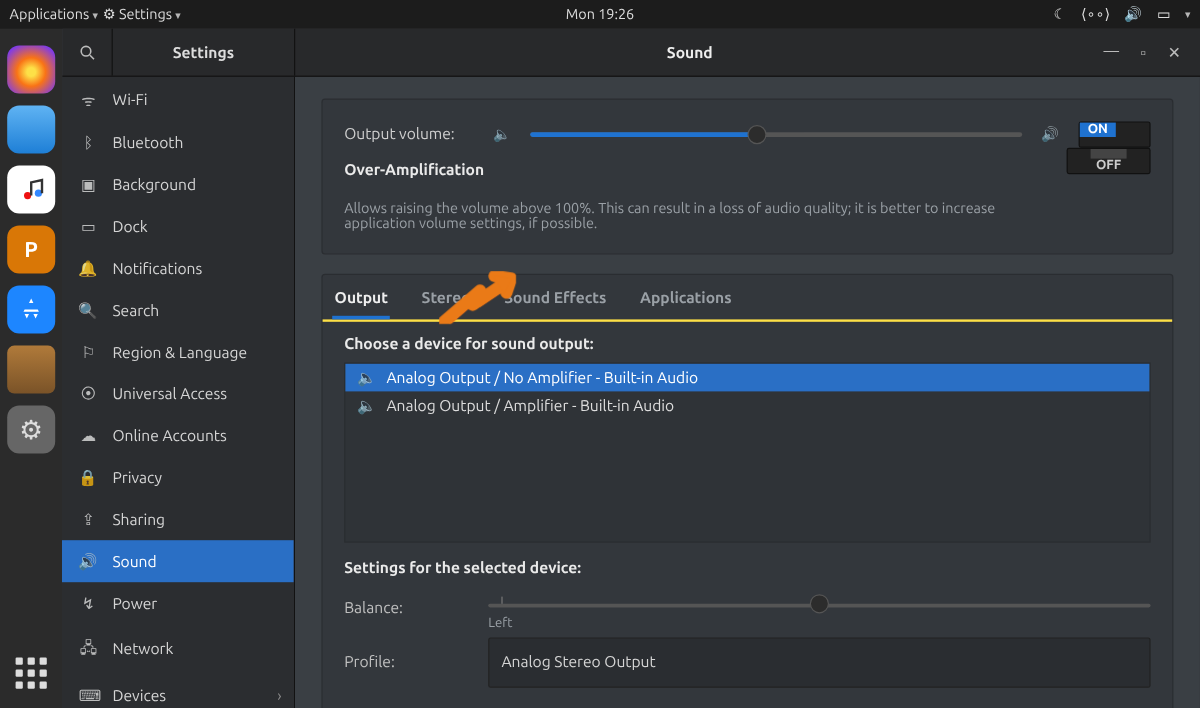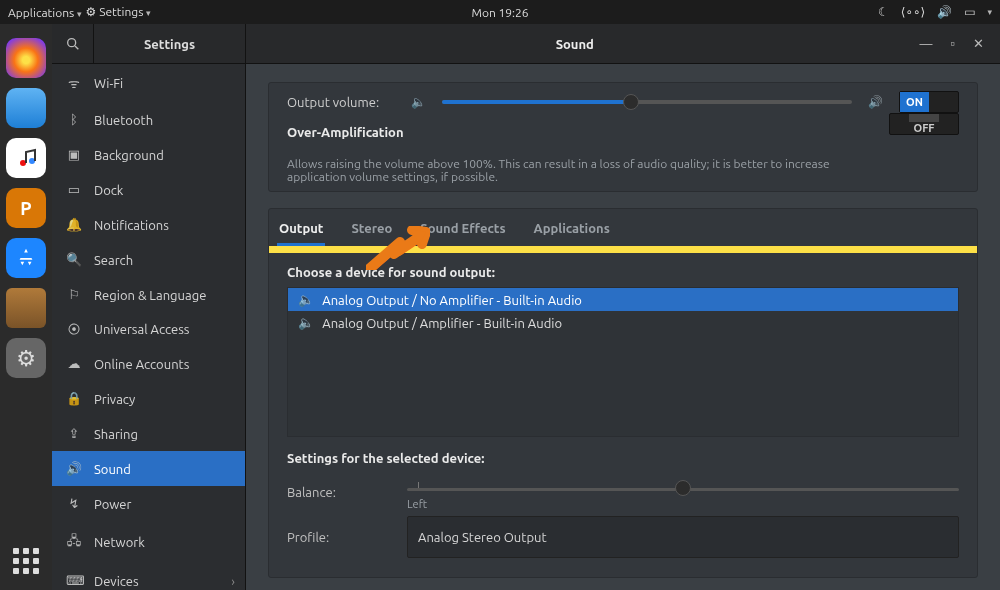--- a/index.html
+++ b/index.html
@@ -92,45 +92,45 @@
   .side-icon{ width:16px; text-align:center; opacity:.85;}
 
   
   .content{
     flex:1; padding:18px 22px; overflow-y:auto;
     background:#3a3f44;
     color:#cfcfcf;
   }
   .panel{
     background:#33373c; border:1px solid #2a2d31; border-radius:3px;
-    padding:8px 18px; margin-bottom:16px;
+    padding:18px 18px; margin-bottom:16px;
   }
 
   .volrow{ display:flex; align-items:center; gap:16px;}
   .volrow .lbl{ min-width:108px;}
   .slider{
     flex:1; height:4px; background:#555; border-radius:2px; position:relative;
   }
   .slider .fill{ position:absolute; left:0; top:0; bottom:0; background:#1f72d0; border-radius:2px;}
   .slider .thumb{ position:absolute; top:50%; width:16px; height:16px; border-radius:50%; background:#2c2c2c; border:1px solid #555; transform:translate(-50%,-50%);}
   .togglebox{ display:flex; align-items:center; gap:10px;}
-  .toggle{ width:60px; height:22px; background:#222; border:1px solid #111; border-radius:2px; display:flex;}
+  .toggle{ width:60px; height:22px; background:#222; border:1px solid #111; border-radius:2px; display:flex;flex-direction:column;}
   .toggle .on{ width:30px; background:#1f72d0; color:#fff; font-size:11px; font-weight:700; display:flex; align-items:center; justify-content:center;}
   .toggle .off{ width:30px;}
   .toggle2{ width:70px; height:22px; background:#222; border:1px solid #111; border-radius:2px; display:flex; align-items:center;flex-direction:column;}
   .toggle2 .knob{ width:30px; height:100%; background:#444;}
   .toggle2 .lab{ flex:1; text-align:center; font-size:11px; font-weight:700; color:#ccc;}
 
   .overamp-title{ font-weight:700; color:#eaeaea; margin-top:12px;}
   .overamp-desc{ font-size:12px; color:#9aa0a6; margin-top:18px; max-width:580px;}
   .overamp-row{ display:flex; align-items:flex-start; gap:20px;}
   .overamp-row .left{ flex:1;}
 
   
-  .tabs{ display:flex; gap:24px; border-bottom:7px solid #fde047; padding:4px 8px 0;}
+  .tabs{ display:flex; gap:24px; border-bottom:2px solid #fde047; padding:4px 8px 0;}
   .tab{ padding:8px 2px; color:#9aa0a6; font-weight:600; font-size:13px;}
   .tab.active{ color:#eee; border-bottom:3px solid #1f72d0;}
 
   .sectitle{ font-weight:700; color:#eaeaea; margin:12px 0 8px;}
   .devlist{ border:1px solid #2a2d31; background:#2f3337; min-height:150px;}
   .dev{ display:flex; align-items:center; gap:8px; padding:4px 10px; font-size:13px; color:#ddd;}
   .dev.sel{ background:#2a6fc5; color:#fff;}
   .dev .spk{ opacity:.8;}
 
   .settings-grid{ margin-top:14px;}

